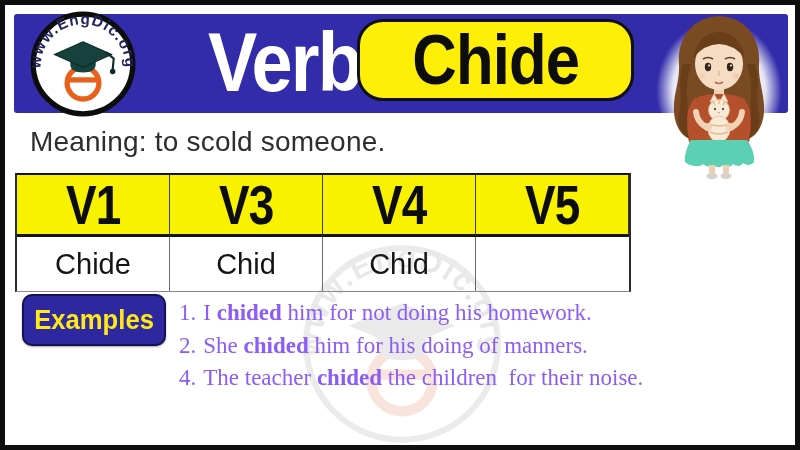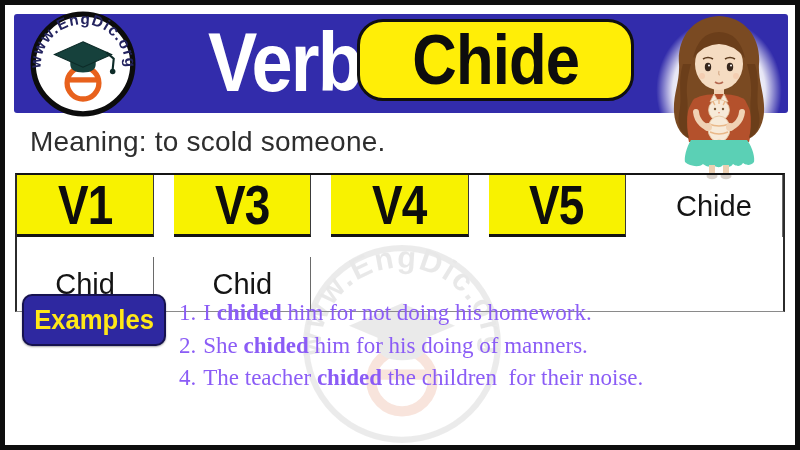--- a/index.html
+++ b/index.html
@@ -46,27 +46,26 @@
   .girl-glow svg { position:absolute; left:16px; top:8px; }
 
   
   .meaning {
     position:absolute; left:30px; top:126px; z-index:4;
     font-size:28px; color:#2e2e2e; letter-spacing:.2px;
   }
 
   
   .verb-table {
-    position:absolute; left:15px; top:173px; width:770px; z-index:4;
-    display:grid; grid-template-columns:repeat(5,1fr);
+    position:absolute; left:15px; top:173px; width:616px; z-index:4;
+    display:grid; grid-template-columns:repeat(4,1fr);
     grid-template-rows:62px 54px;
     border-left:2px solid #2b2b2b; border-right:2px solid #2b2b2b;
     border-top:2px solid #141414; border-bottom:1px solid #8a8a8a;
     box-sizing:border-box;
-    gap:20px;
   }
   .verb-table .th {
     background:var(--header-yellow,#f8f200);
     border-right:1px solid #3a3a3a; border-bottom:3px solid #141414;
     display:flex; align-items:center; justify-content:center;
   }
   .verb-table .th:nth-child(5) { border-right:none;margin-top:41px; }
   .verb-table .th span {
     display:inline-block; font-size:56px; font-weight:800; color:#0d0d0d;
     transform:scaleX(.82); letter-spacing:-1px;

